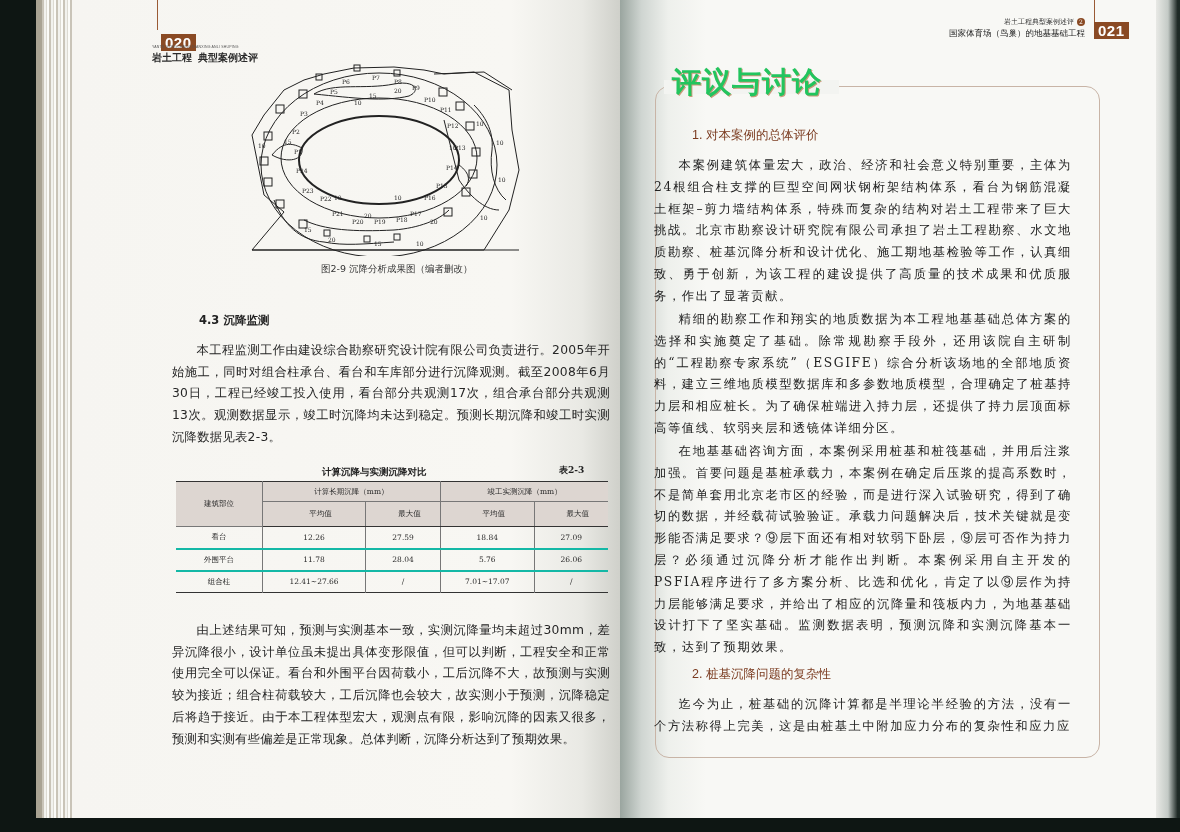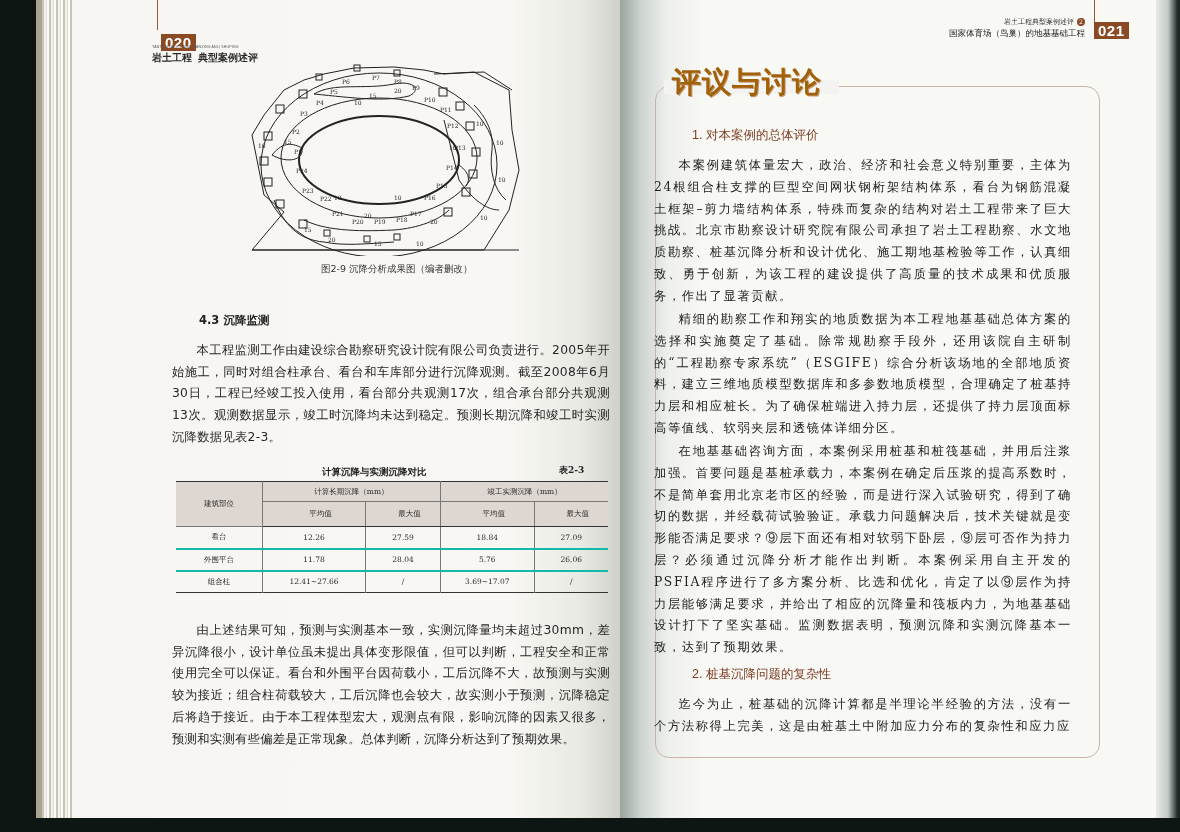--- a/index.html
+++ b/index.html
@@ -57,21 +57,21 @@
   }
   table.data th, table.data td { text-align: center; font-weight: normal; border-right: 1px solid #777; }
   table.data th:last-child, table.data td:last-child { border-right: none; }
   table.data thead th { background: #ddd6d1; height: 20px; border-bottom: 1px solid #777; }
   table.data thead tr:last-child th { border-bottom: 1.5px solid #333; height: 25px; padding-left: 13px; }
   table.data tbody td { height: 22px; border-bottom: 2px solid #14b8a6; }
   table.data tbody tr:last-child td { border-bottom: none; }
 
   
   .big-title {
-    position: absolute; left: 672px; top: 63px; font-size: 29px; font-weight: bold; color: #a16207;
+    position: absolute; left: 672px; top: 63px; font-size: 29px; font-weight: bold; color: #22c55e;
     letter-spacing: 1px; text-shadow: 1px 1px 0 #c99a7a;
   }
   .card {
     position: absolute; left: 655px; top: 86px; width: 445px; height: 672px;
     border: 1px solid #c8b4a6; border-radius: 14px;
   }
   .sub-heading { position: absolute; left: 692px; font-size: 12.5px; color: #7a3a1f; font-family: "Liberation Sans", sans-serif; }
   .para-right {
     position: absolute; left: 654px; width: 418px; font-family: "DejaVu Serif", serif; font-size: 12.3px;
     line-height: 21.8px; color: #222; text-indent: 2em; text-align: justify; letter-spacing: 1.6px;
@@ -219,21 +219,21 @@
       <td>外围平台</td>
       <td>11.78</td>
       <td>28.04</td>
       <td>5.76</td>
       <td>26.06</td>
     </tr>
     <tr>
       <td>组合柱</td>
       <td>12.41~27.66</td>
       <td>/</td>
-      <td>3.69~17.07</td>
+      <td>7.01~17.07</td>
       <td>/</td>
     </tr>
   </tbody>
 </table>
 
 <p class="para-left" style="top:620px;">由上述结果可知，预测与实测基本一致，实测沉降量均未超过30mm，差异沉降很小，设计单位虽未提出具体变形限值，但可以判断，工程安全和正常使用完全可以保证。看台和外围平台因荷载小，工后沉降不大，故预测与实测较为接近；组合柱荷载较大，工后沉降也会较大，故实测小于预测，沉降稳定后将趋于接近。由于本工程体型宏大，观测点有限，影响沉降的因素又很多，预测和实测有些偏差是正常现象。总体判断，沉降分析达到了预期效果。</p>
 
 <div class="card"></div>
 <div style="position:absolute; left:664px; top:80px; width:175px; height:14px; background:#f3f4f1;"></div>
 <div class="big-title">评议与讨论</div>

